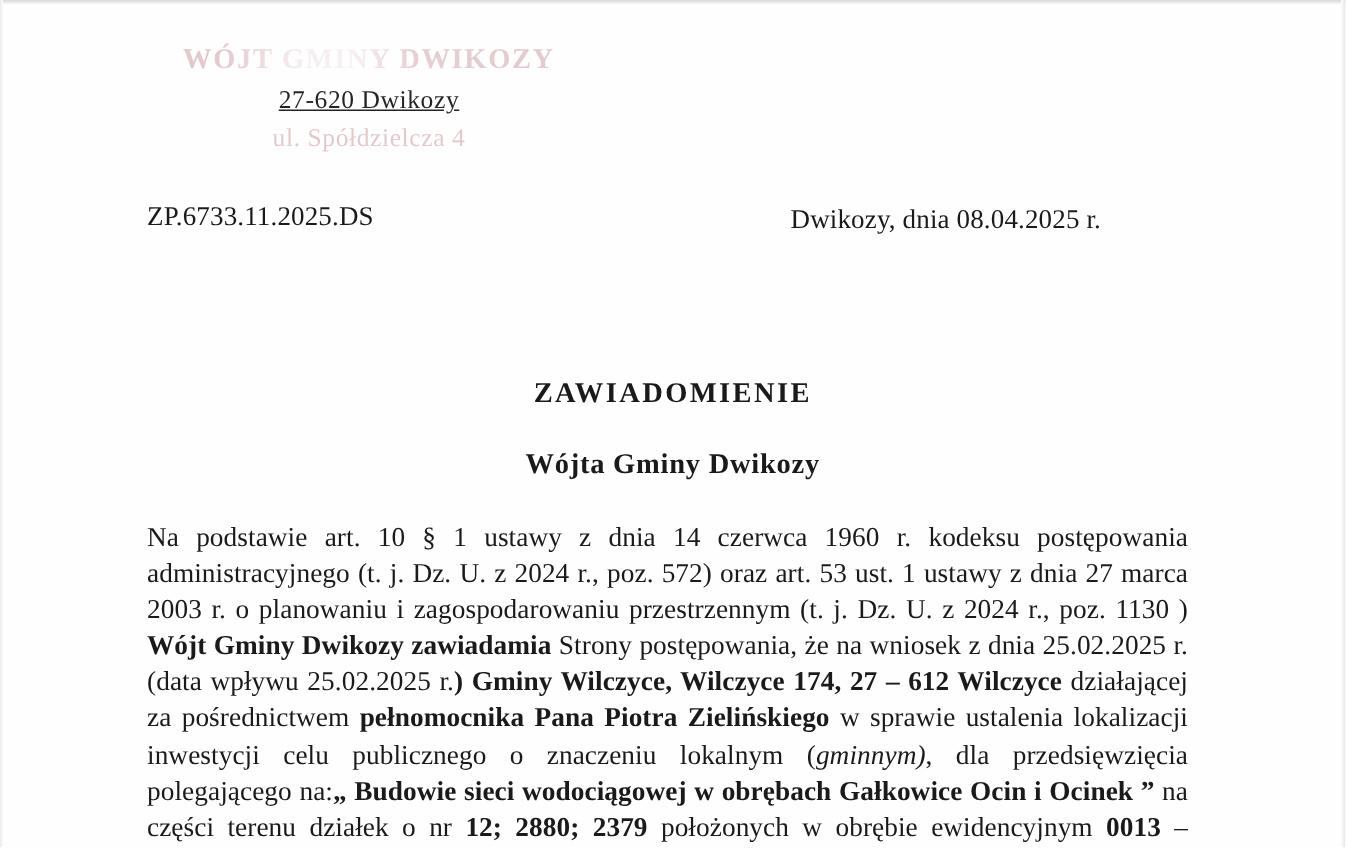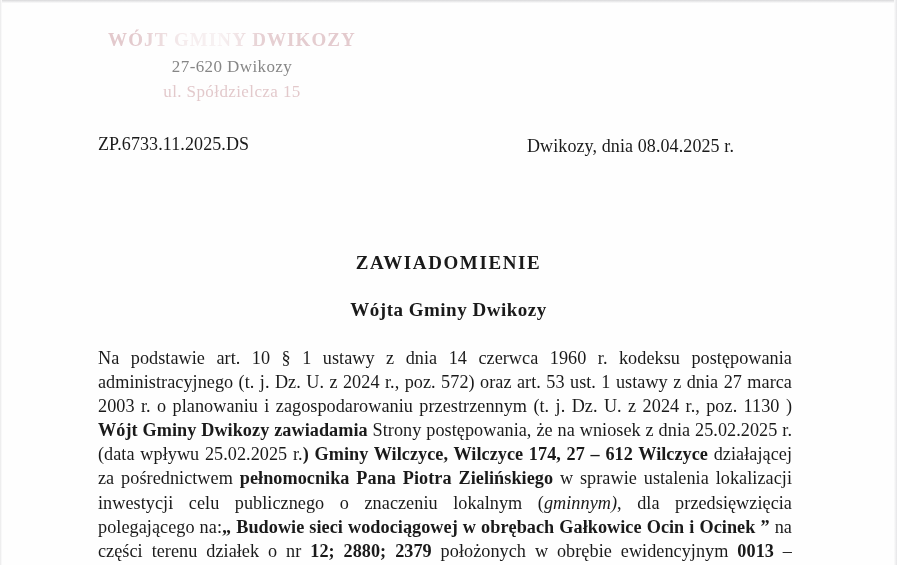--- a/index.html
+++ b/index.html
@@ -45,21 +45,21 @@
 
   .page {
     position: absolute;
     inset: 0;
     background: #fefefe;
   }
 
   
   .stamp {
     position: absolute;
-    left: 82px;
+    left: 96px;
     top: 28px;
     width: 300px;
     text-align: center;
     color: #d9b8bc;
     font-family: "Liberation Serif", "DejaVu Serif", serif;
     line-height: 1.28;
     letter-spacing: 0.4px;
     user-select: none;
   }
   .stamp-line1 {
@@ -74,22 +74,23 @@
         rgba(0,0,0,.32) 34%, rgba(0,0,0,.22) 46%,
         rgba(0,0,0,.85) 60%, rgba(0,0,0,1) 100%);
             mask-image: linear-gradient(to right,
         rgba(0,0,0,1) 0%, rgba(0,0,0,.95) 18%,
         rgba(0,0,0,.32) 34%, rgba(0,0,0,.22) 46%,
         rgba(0,0,0,.85) 60%, rgba(0,0,0,1) 100%);
   }
   .stamp-line2 {
     font-size: 17px;
     margin-top: 4px;
-    color: #737373;
+    color: #000000;
     opacity: 0.86;
+    text-decoration: underline;
   }
   .stamp-line3 {
     font-size: 17px;
     margin-top: 3px;
     color: #dfc2c5;
     opacity: 0.88;
   }
 
   
   .ref-no {
@@ -155,21 +156,21 @@
 
 <div class="page">
 
   <div class="scan-top-edge"></div>
   <div class="scan-left-edge"></div>
   <div class="scan-right-edge"></div>
 
   <div class="stamp">
     <div class="stamp-line1">WÓJT GMINY DWIKOZY</div>
     <div class="stamp-line2">27-620 Dwikozy</div>
-    <div class="stamp-line3">ul. Spółdzielcza 15</div>
+    <div class="stamp-line3">ul. Spółdzielcza 4</div>
   </div>
 
   <div class="ref-no">ZP.6733.11.2025.DS</div>
 
   <div class="place-date">Dwikozy, dnia 08.04.2025 r.</div>
 
   <div class="title-block">
     <div class="title-main">ZAWIADOMIENIE</div>
     <div class="title-sub">Wójta Gminy Dwikozy</div>
   </div>

